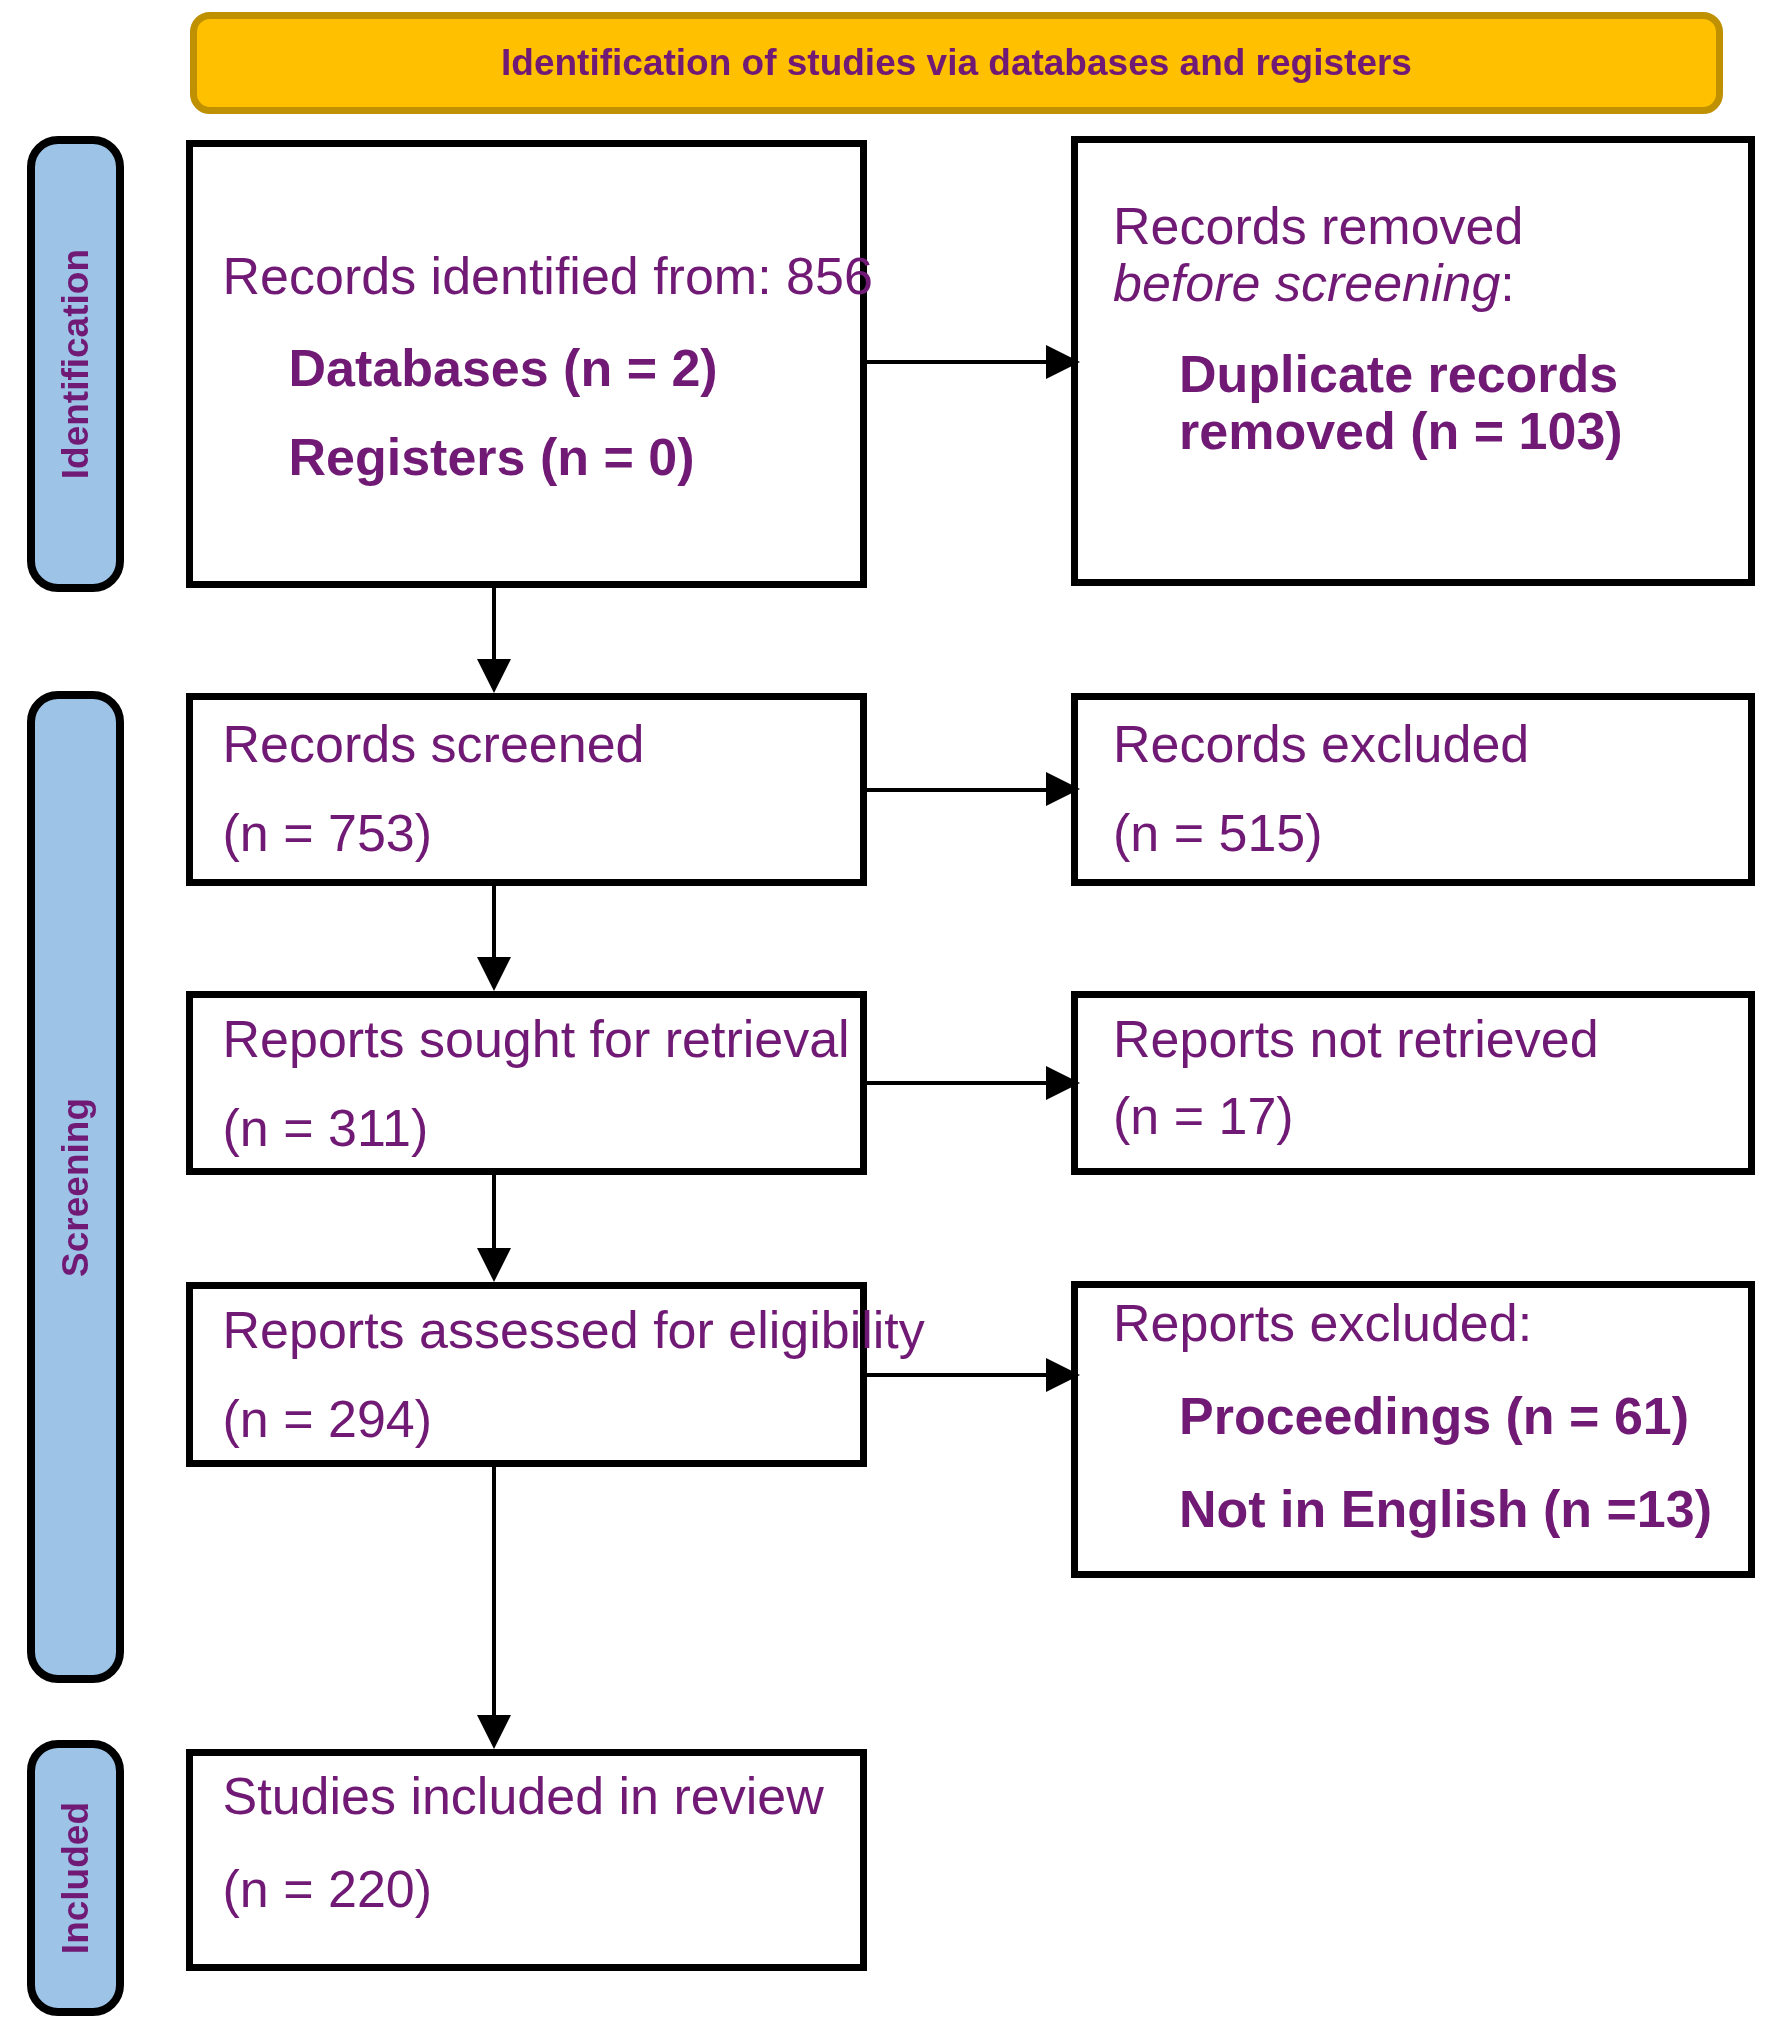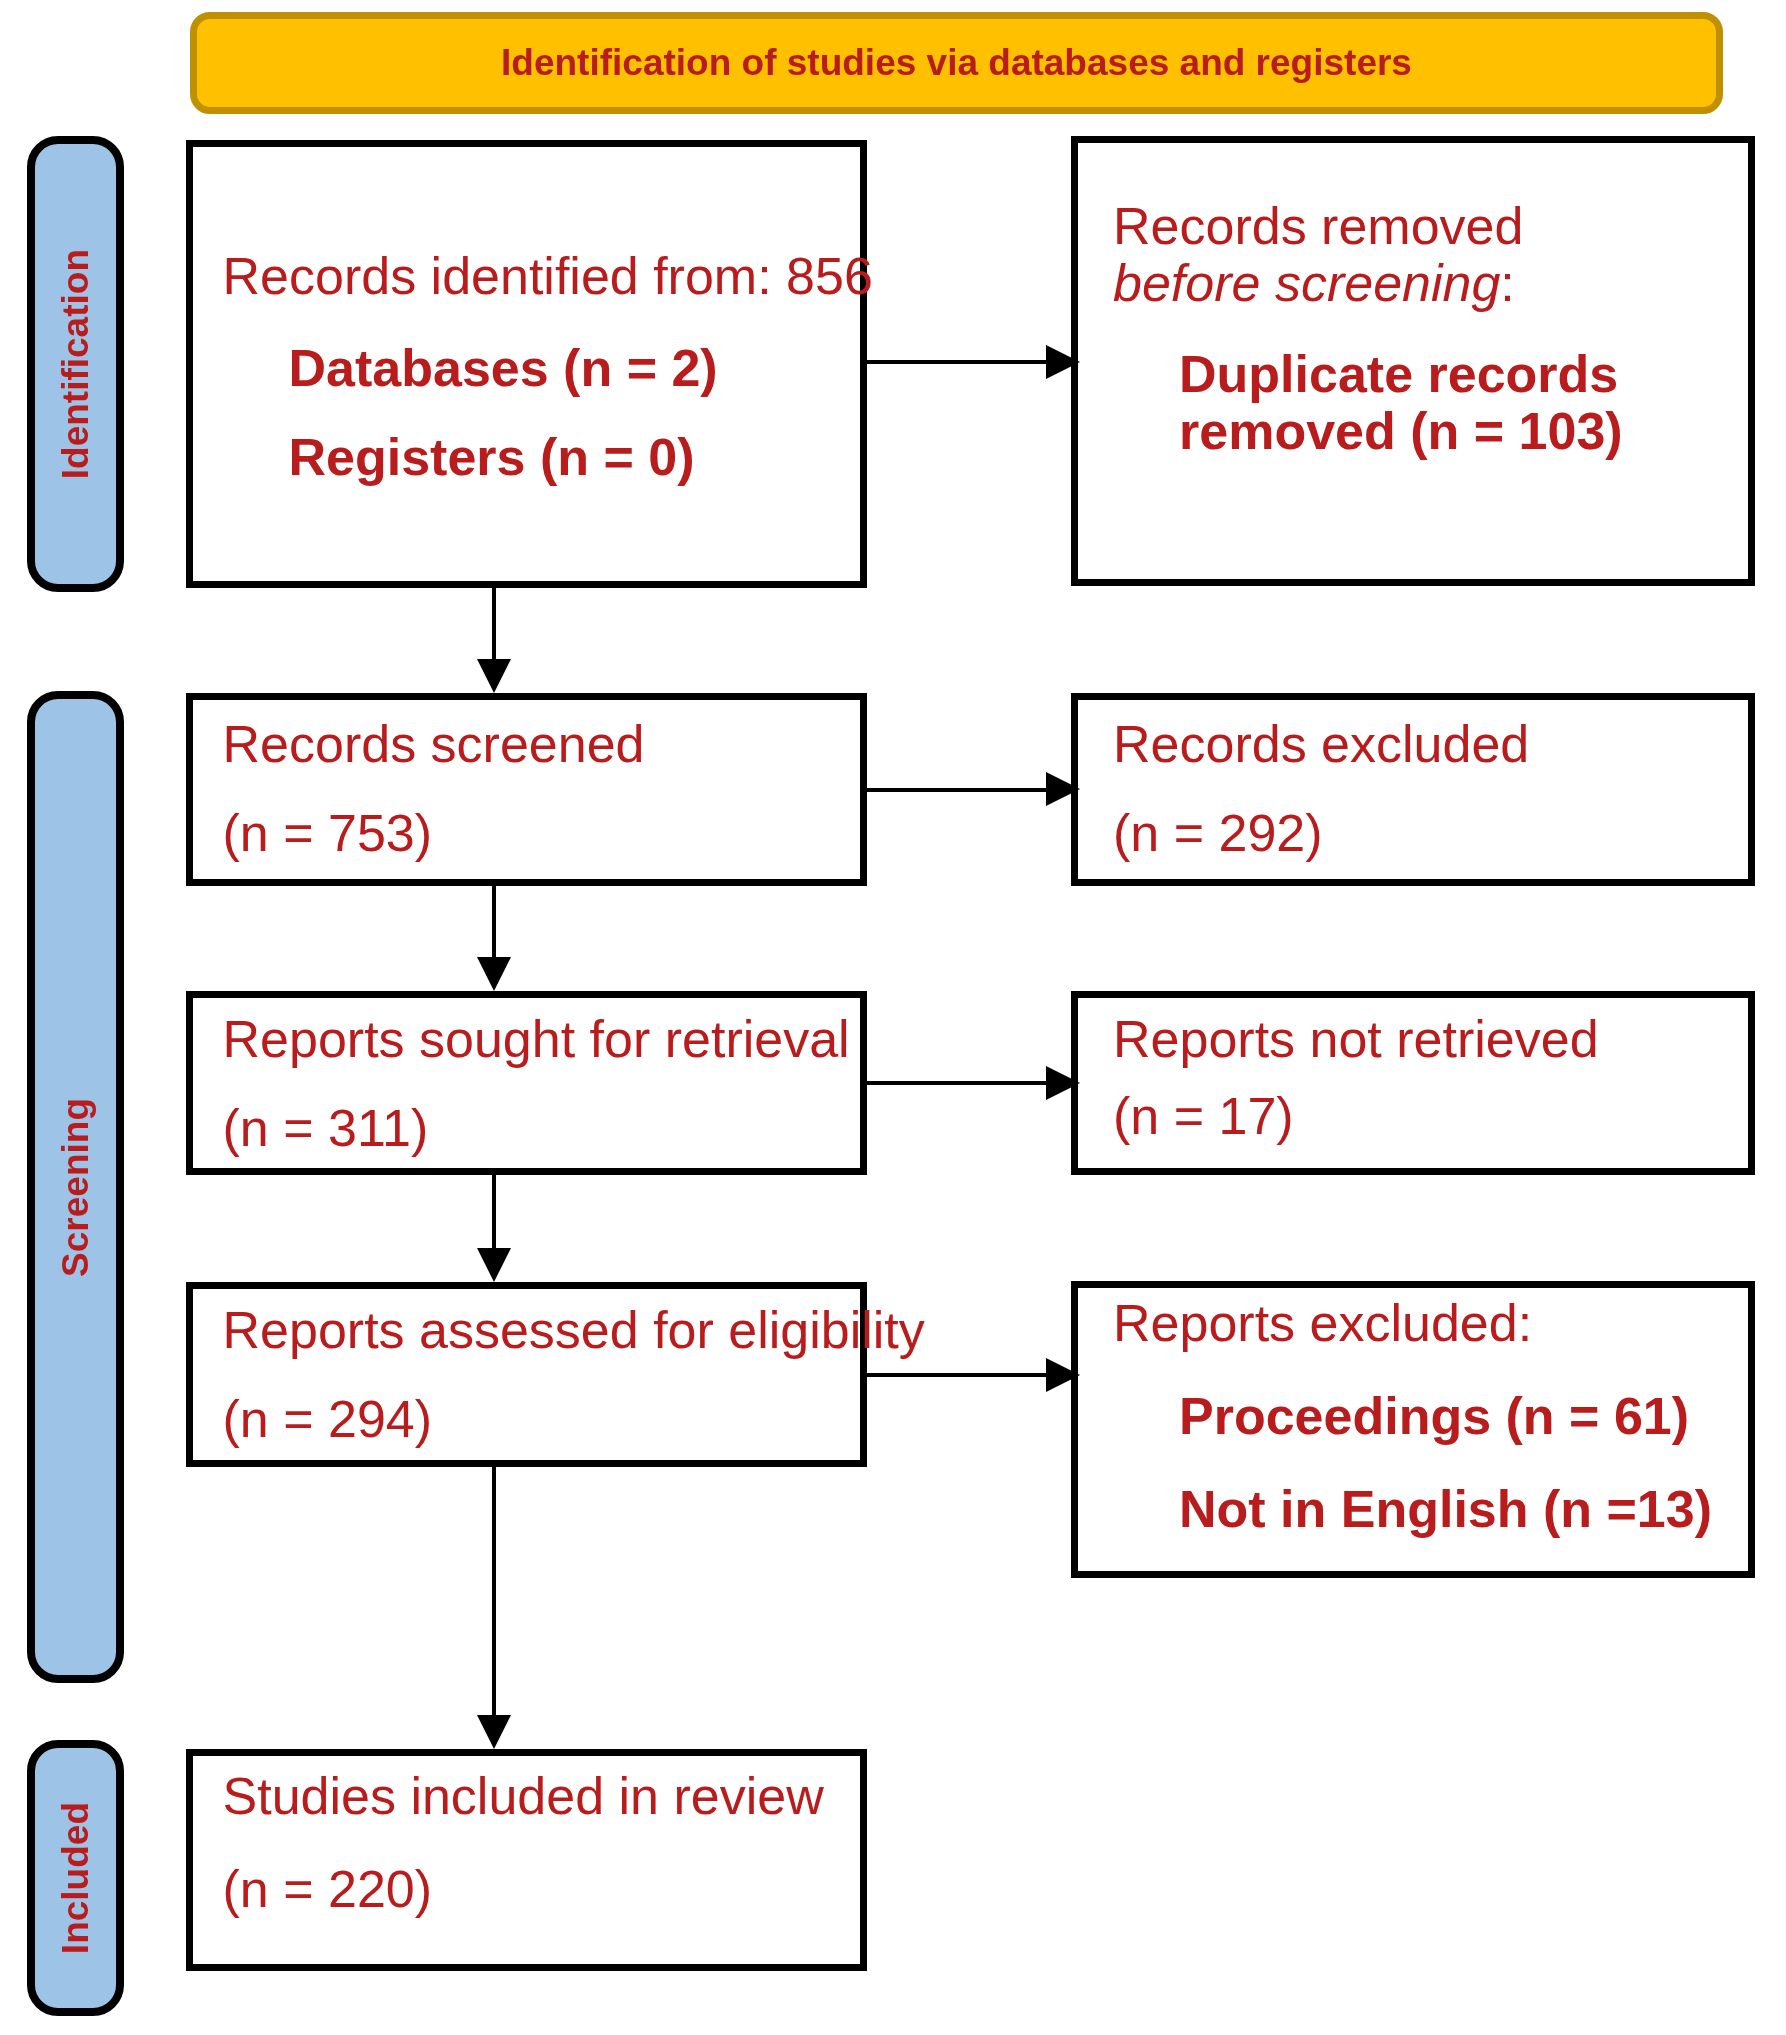--- a/index.html
+++ b/index.html
@@ -1,18 +1,18 @@
 <!DOCTYPE html>
 <html style="font-size:12.4px"><head>
 <meta charset="utf-8">
 <style>
   html,body{margin:0;padding:0;background:#ffffff;}
   #canvas{
     position:relative;width:1786px;height:2035px;background:#ffffff;
-    font-family:"Liberation Sans",sans-serif;color:#b91c1c;overflow:hidden;
+    font-family:"Liberation Sans",sans-serif;color:#701a75;overflow:hidden;
   }
 
   
   .banner{
     position:absolute;left:190px;top:12.4px;width:1533px;height:102px;
     box-sizing:border-box;background:#FFC000;border:7px solid #BF9000;
     border-radius:20px;display:flex;align-items:center;justify-content:center;
     font-size:37px;font-weight:bold;
   }
 
@@ -127,21 +127,21 @@
     <p class="p2 wrap ind">Duplicate records removed (n = 103)</p>
   </div>
 
   <div class="fbox colL" id="box-screened">
     <p class="p1">Records screened</p>
     <p class="p2">(n = 753)</p>
   </div>
 
   <div class="fbox colR" id="box-rec-excluded">
     <p class="p1">Records excluded</p>
-    <p class="p2">(n = 292)</p>
+    <p class="p2">(n = 515)</p>
   </div>
 
   <div class="fbox colL" id="box-sought">
     <p class="p1">Reports sought for retrieval</p>
     <p class="p2">(n = 311)</p>
   </div>
 
   <div class="fbox colR" id="box-not-retrieved">
     <p class="p1">Reports not retrieved</p>
     <p class="p2">(n = 17)</p>

